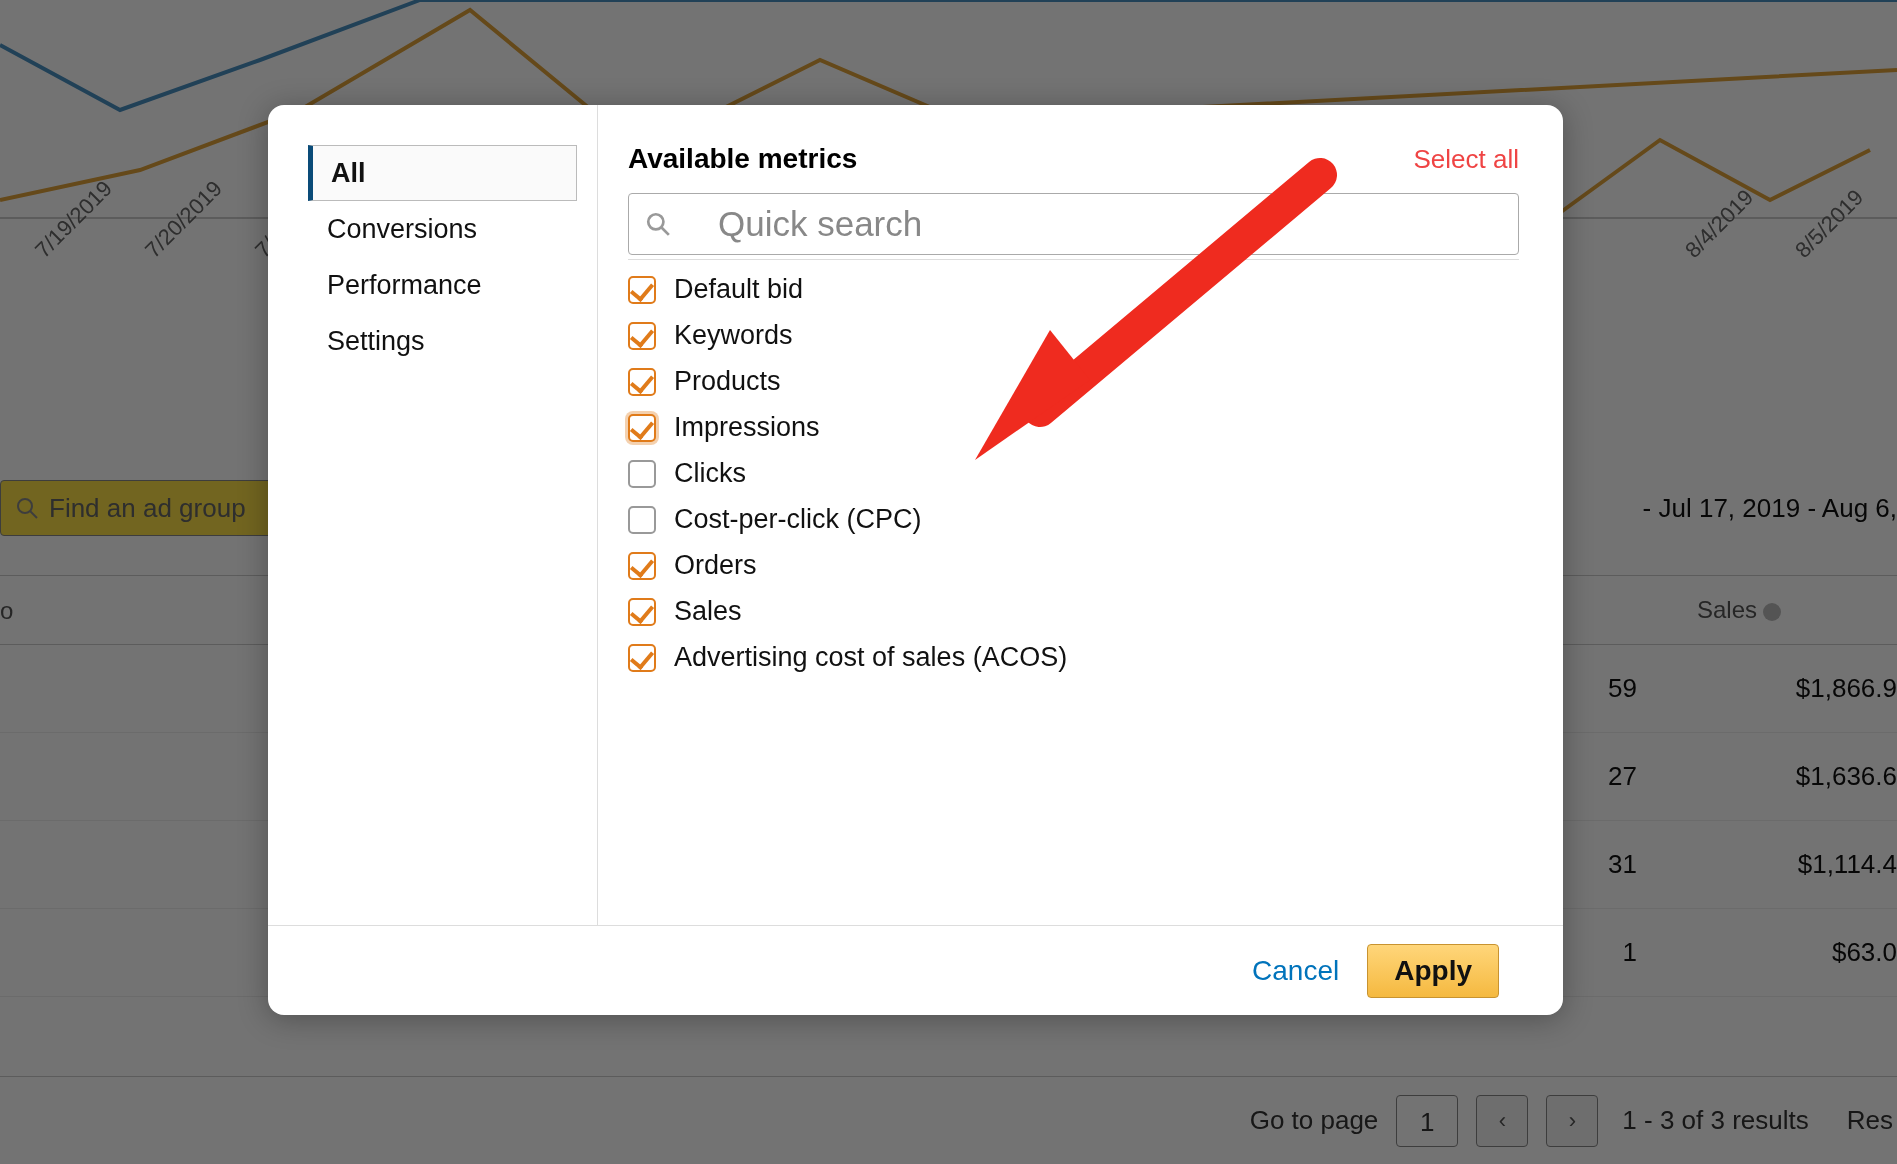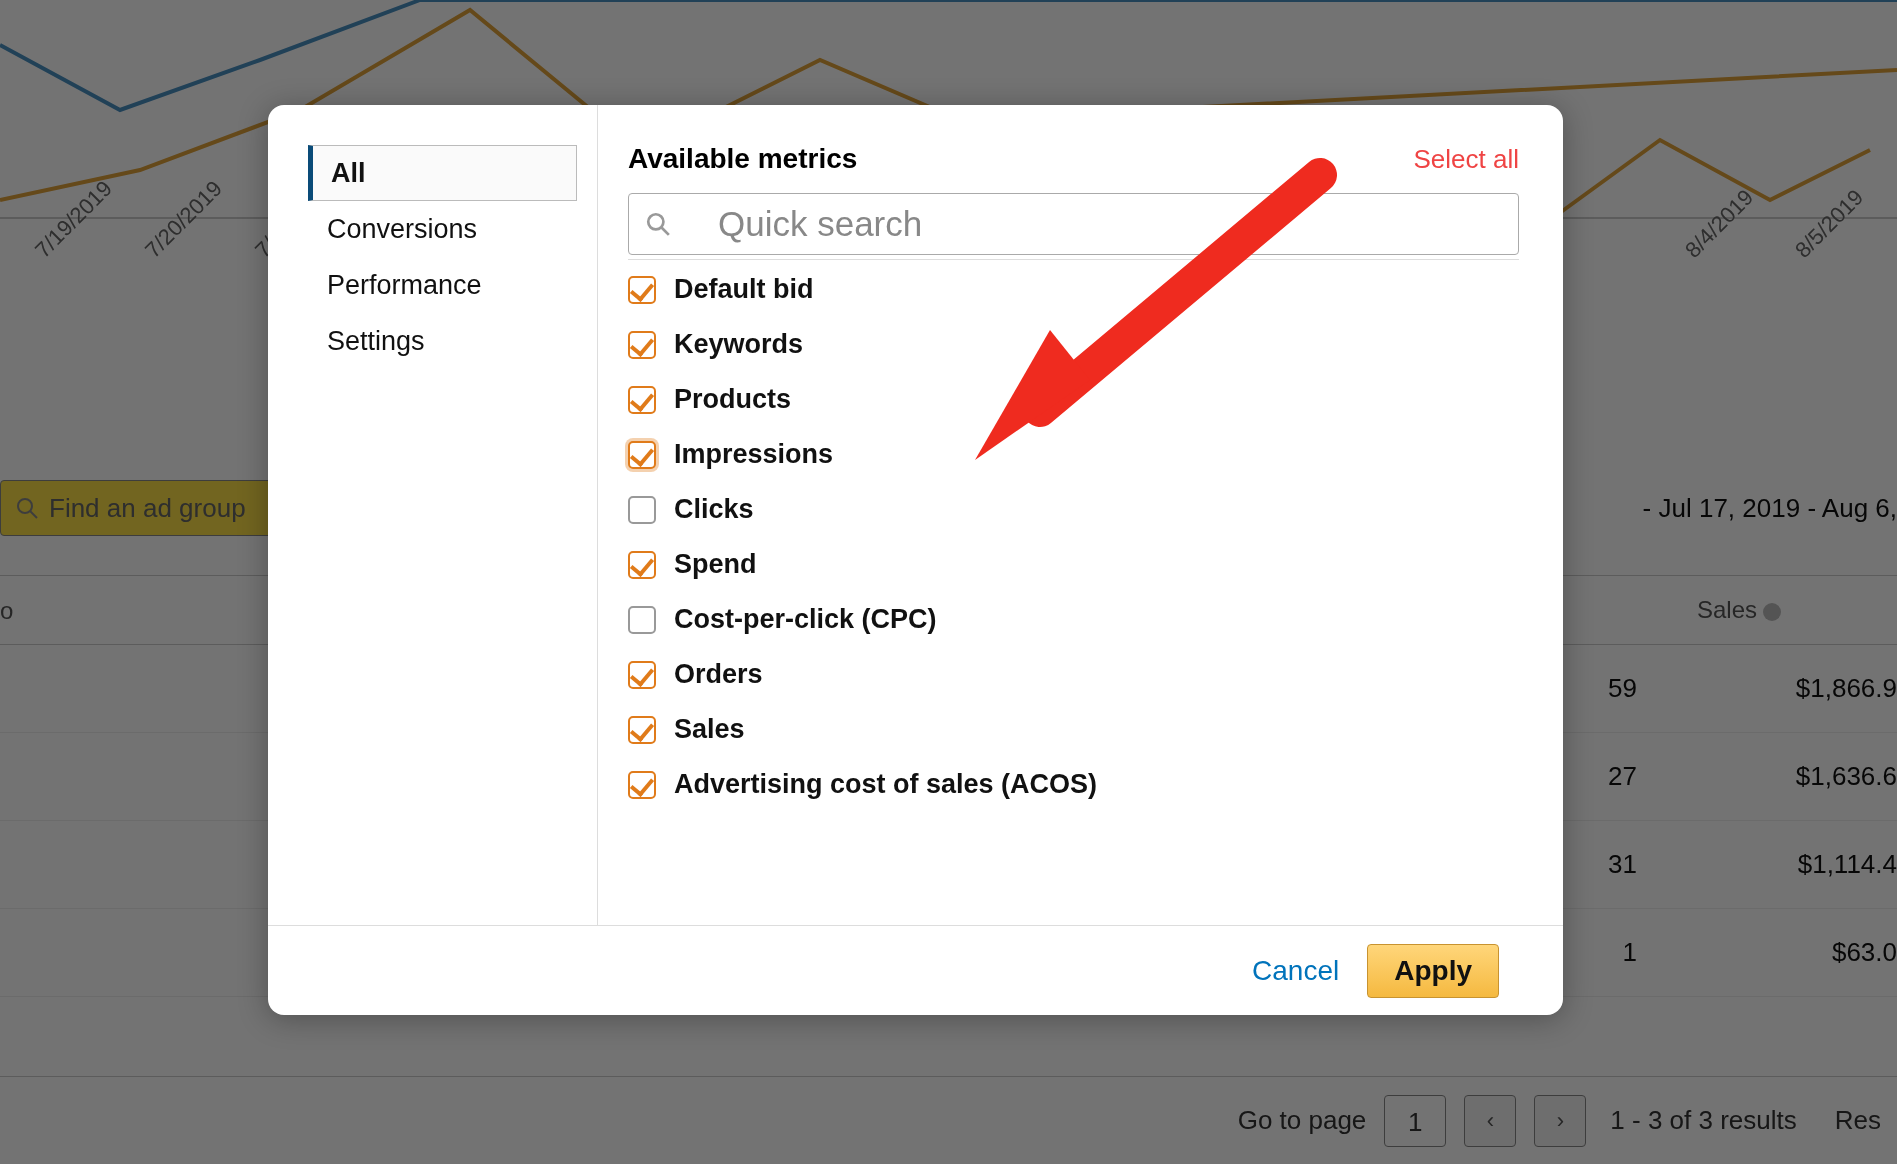--- a/index.html
+++ b/index.html
@@ -22,41 +22,41 @@
   .table-area { position: absolute; left: 0; top: 575px; right: 0; }
   .thead { height: 70px; border-top: 1px solid #ccc; border-bottom: 1px solid #ccc; display: flex; align-items: center; font-size: 24px; color: #555; }
   .thead .col-sales  { position: absolute; right: 40px;  width: 160px; text-align: left; }
   .thead .info-icon { display: inline-block; width: 18px; height: 18px; border-radius: 50%; background: #bbb; margin-left: 6px; vertical-align: middle; }
   .trow { height: 88px; border-bottom: 1px solid #eee; position: relative; font-size: 26px; color: #111; }
   .trow .c-orders { position: absolute; right: 260px; width: 140px; text-align: right; top: 28px; }
   .trow .c-sales  { position: absolute; right: 0;    width: 200px; text-align: right; top: 28px; }
   .trow .details  { position: absolute; left: 280px; top: 28px; font-size: 24px; color: #555; }
   .trow .details .caret { display:inline-block; margin-left:4px; font-size:14px; vertical-align:middle; }
 
-  .pager { position: absolute; right: 0; bottom: 0; left: 0; height: 88px; border-top: 1px solid #ccc; display: flex; align-items: center; justify-content: flex-end; padding-right: 16px; font-size: 26px; color: #333; gap: 18px; }
+  .pager { position: absolute; right: 0; bottom: 0; left: 0; height: 88px; border-top: 1px solid #ccc; display: flex; align-items: center; justify-content: flex-end; padding-right: 4px; font-size: 26px; color: #333; gap: 18px; }
   .pager .goto-label { }
   .pager .page-input { width: 62px; height: 52px; border: 1px solid #888; border-radius: 4px; background: #fff; text-align: center; line-height: 52px; }
   .pager .nav-btn { width: 52px; height: 52px; border: 1px solid #888; border-radius: 4px; background: #f4f4f4; display: flex; align-items: center; justify-content: center; font-size: 22px; color: #555; }
   .pager .count { margin-left: 6px; }
   .pager .reset { margin-left: 20px; }
 
   
   .modal { position: absolute; left: 268px; top: 105px; width: 1295px; height: 910px; background: #fff; border-radius: 16px; box-shadow: 0 4px 30px rgba(0,0,0,0.3); display: flex; flex-direction: column; }
   .modal-body { flex: 1; display: flex; overflow: hidden; }
   .modal-sidebar { width: 330px; padding: 40px 20px 20px 40px; border-right: 1px solid #ddd; }
   .tab { height: 56px; display: flex; align-items: center; padding: 0 18px; font-size: 27px; color: #111; cursor: pointer; border: 1px solid transparent; }
   .tab.active { font-weight: 700; border: 1px solid #bbb; border-left: 5px solid #0a4b78; background: #fafafa; }
   .modal-main { flex: 1; padding: 38px 44px 20px 30px; display: flex; flex-direction: column; }
   .main-head { display: flex; align-items: baseline; justify-content: space-between; margin-bottom: 18px; }
   .main-head h2 { font-size: 28px; font-weight: 700; }
   .select-all { font-size: 26px; color: #ef4444; cursor: pointer; margin-left: 8px; }
   .quick-search { height: 62px; border: 1px solid #aaa; border-radius: 4px; display: flex; align-items: center; padding: 0 16px; font-size: 35px; color: #888; margin-bottom: 4px; gap: 33px; }
   .quick-search svg { margin-right: 14px; }
   .divider { border-top: 1px solid #ddd; margin-bottom: 14px; }
-  .metric-list { display: flex; flex-direction: column; gap: 24px; font-weight: bold; }
+  .metric-list { display: flex; flex-direction: column; gap: 15px; }
   .metric { display: flex; align-items: center; gap: 18px; font-size: 27px; color: #111; }
   .chk { width: 28px; height: 28px; border: 2px solid #999; border-radius: 5px; display: flex; align-items: center; justify-content: center; background: #fff; cursor: pointer; position: relative; }
   .chk.checked { border-color: #e07b1a; }
   .chk.checked::after { content: ""; position: absolute; left: 5px; top: 1px; width: 10px; height: 17px; border: solid #e07b1a; border-width: 0 4px 4px 0; transform: rotate(40deg); }
   .chk.focused { box-shadow: 0 0 0 3px rgba(224,123,26,0.35); }
   .modal-footer { border-top: 1px solid #ddd; height: 90px; display: flex; align-items: center; justify-content: flex-end; gap: 28px; padding: 0 64px; }
   .cancel { font-size: 28px; color: #0073bb; cursor: pointer; }
   .apply { font-size: 28px; font-weight: 600; color: #111; background: linear-gradient(#ffd67a,#f5b940); border: 1px solid #c89330; border-radius: 4px; padding: 10px 26px; cursor: pointer; }
 
   
@@ -166,24 +166,20 @@
           </div>
           <div class="metric">
             <span class="chk checked focused"></span>
             <span>Impressions</span>
           </div>
           <div class="metric">
             <span class="chk"></span>
             <span>Clicks</span>
           </div>
           <div class="metric">
-            <span class="chk checked"></span>
-            <span>Spend</span>
-          </div>
-          <div class="metric">
             <span class="chk"></span>
             <span>Cost-per-click (CPC)</span>
           </div>
           <div class="metric">
             <span class="chk checked"></span>
             <span>Orders</span>
           </div>
           <div class="metric">
             <span class="chk checked"></span>
             <span>Sales</span>

